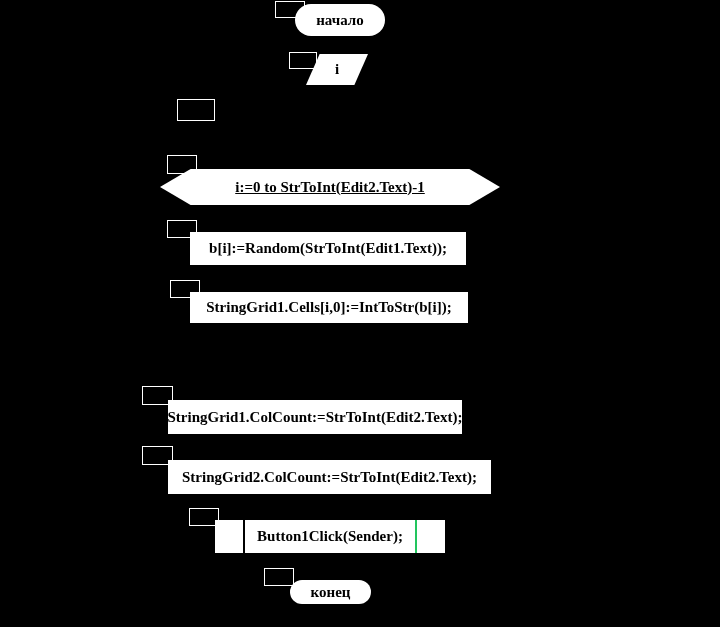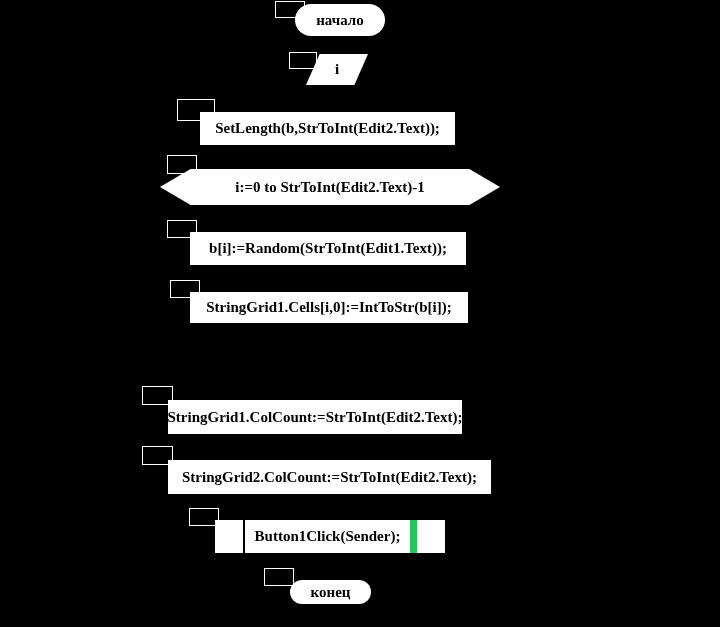--- a/index.html
+++ b/index.html
@@ -34,34 +34,35 @@
     white-space: nowrap;
   }
   .terminator {
     border-radius: 16px;
   }
   .parallelogram {
     clip-path: polygon(22% 0%, 100% 0%, 78% 100%, 0% 100%);
   }
   .hexagon {
     clip-path: polygon(0% 50%, 9% 0%, 91% 0%, 100% 50%, 91% 100%, 9% 100%);
+    text-decoration: underline;
   }
   .predefined {
     position: absolute;
     background: #ffffff;
     z-index: 2;
   }
   .predefined .inner {
     position: absolute;
     left: 28px;
     right: 28px;
     top: 0;
     bottom: 0;
     border-left: 2px solid #000000;
-    border-right: 7px solid #22c55e;
+    border-right: 2px solid #22c55e;
     display: flex;
     align-items: center;
     justify-content: center;
     font-weight: bold;
     font-size: 15px;
     color: #000000;
     white-space: nowrap;
   }
   .marker {
     position: absolute;
@@ -87,23 +88,20 @@
   <div class="marker" style="left:264px; top:568px; width:28px; height:16px;"></div>
 
   <div class="node terminator" style="left:295px; top:4px; width:90px; height:32px;">
     <span>начало</span>
   </div>
 
   <div class="node parallelogram" style="left:306px; top:54px; width:62px; height:31px;">
     <span>i</span>
   </div>
 
-  <div class="node" style="left:200px; top:112px; width:255px; height:33px;">
-    <span>SetLength(b,StrToInt(Edit2.Text));</span>
-  </div>
 
   <div class="node hexagon" style="left:160px; top:169px; width:340px; height:36px;">
     <span>i:=0 to StrToInt(Edit2.Text)-1</span>
   </div>
 
   <div class="node" style="left:190px; top:232px; width:276px; height:33px;font-family:Liberation Serif, serif;">
     <span>b[i]:=Random(StrToInt(Edit1.Text));</span>
   </div>
 
   <div class="node" style="left:190px; top:292px; width:278px; height:31px;">

